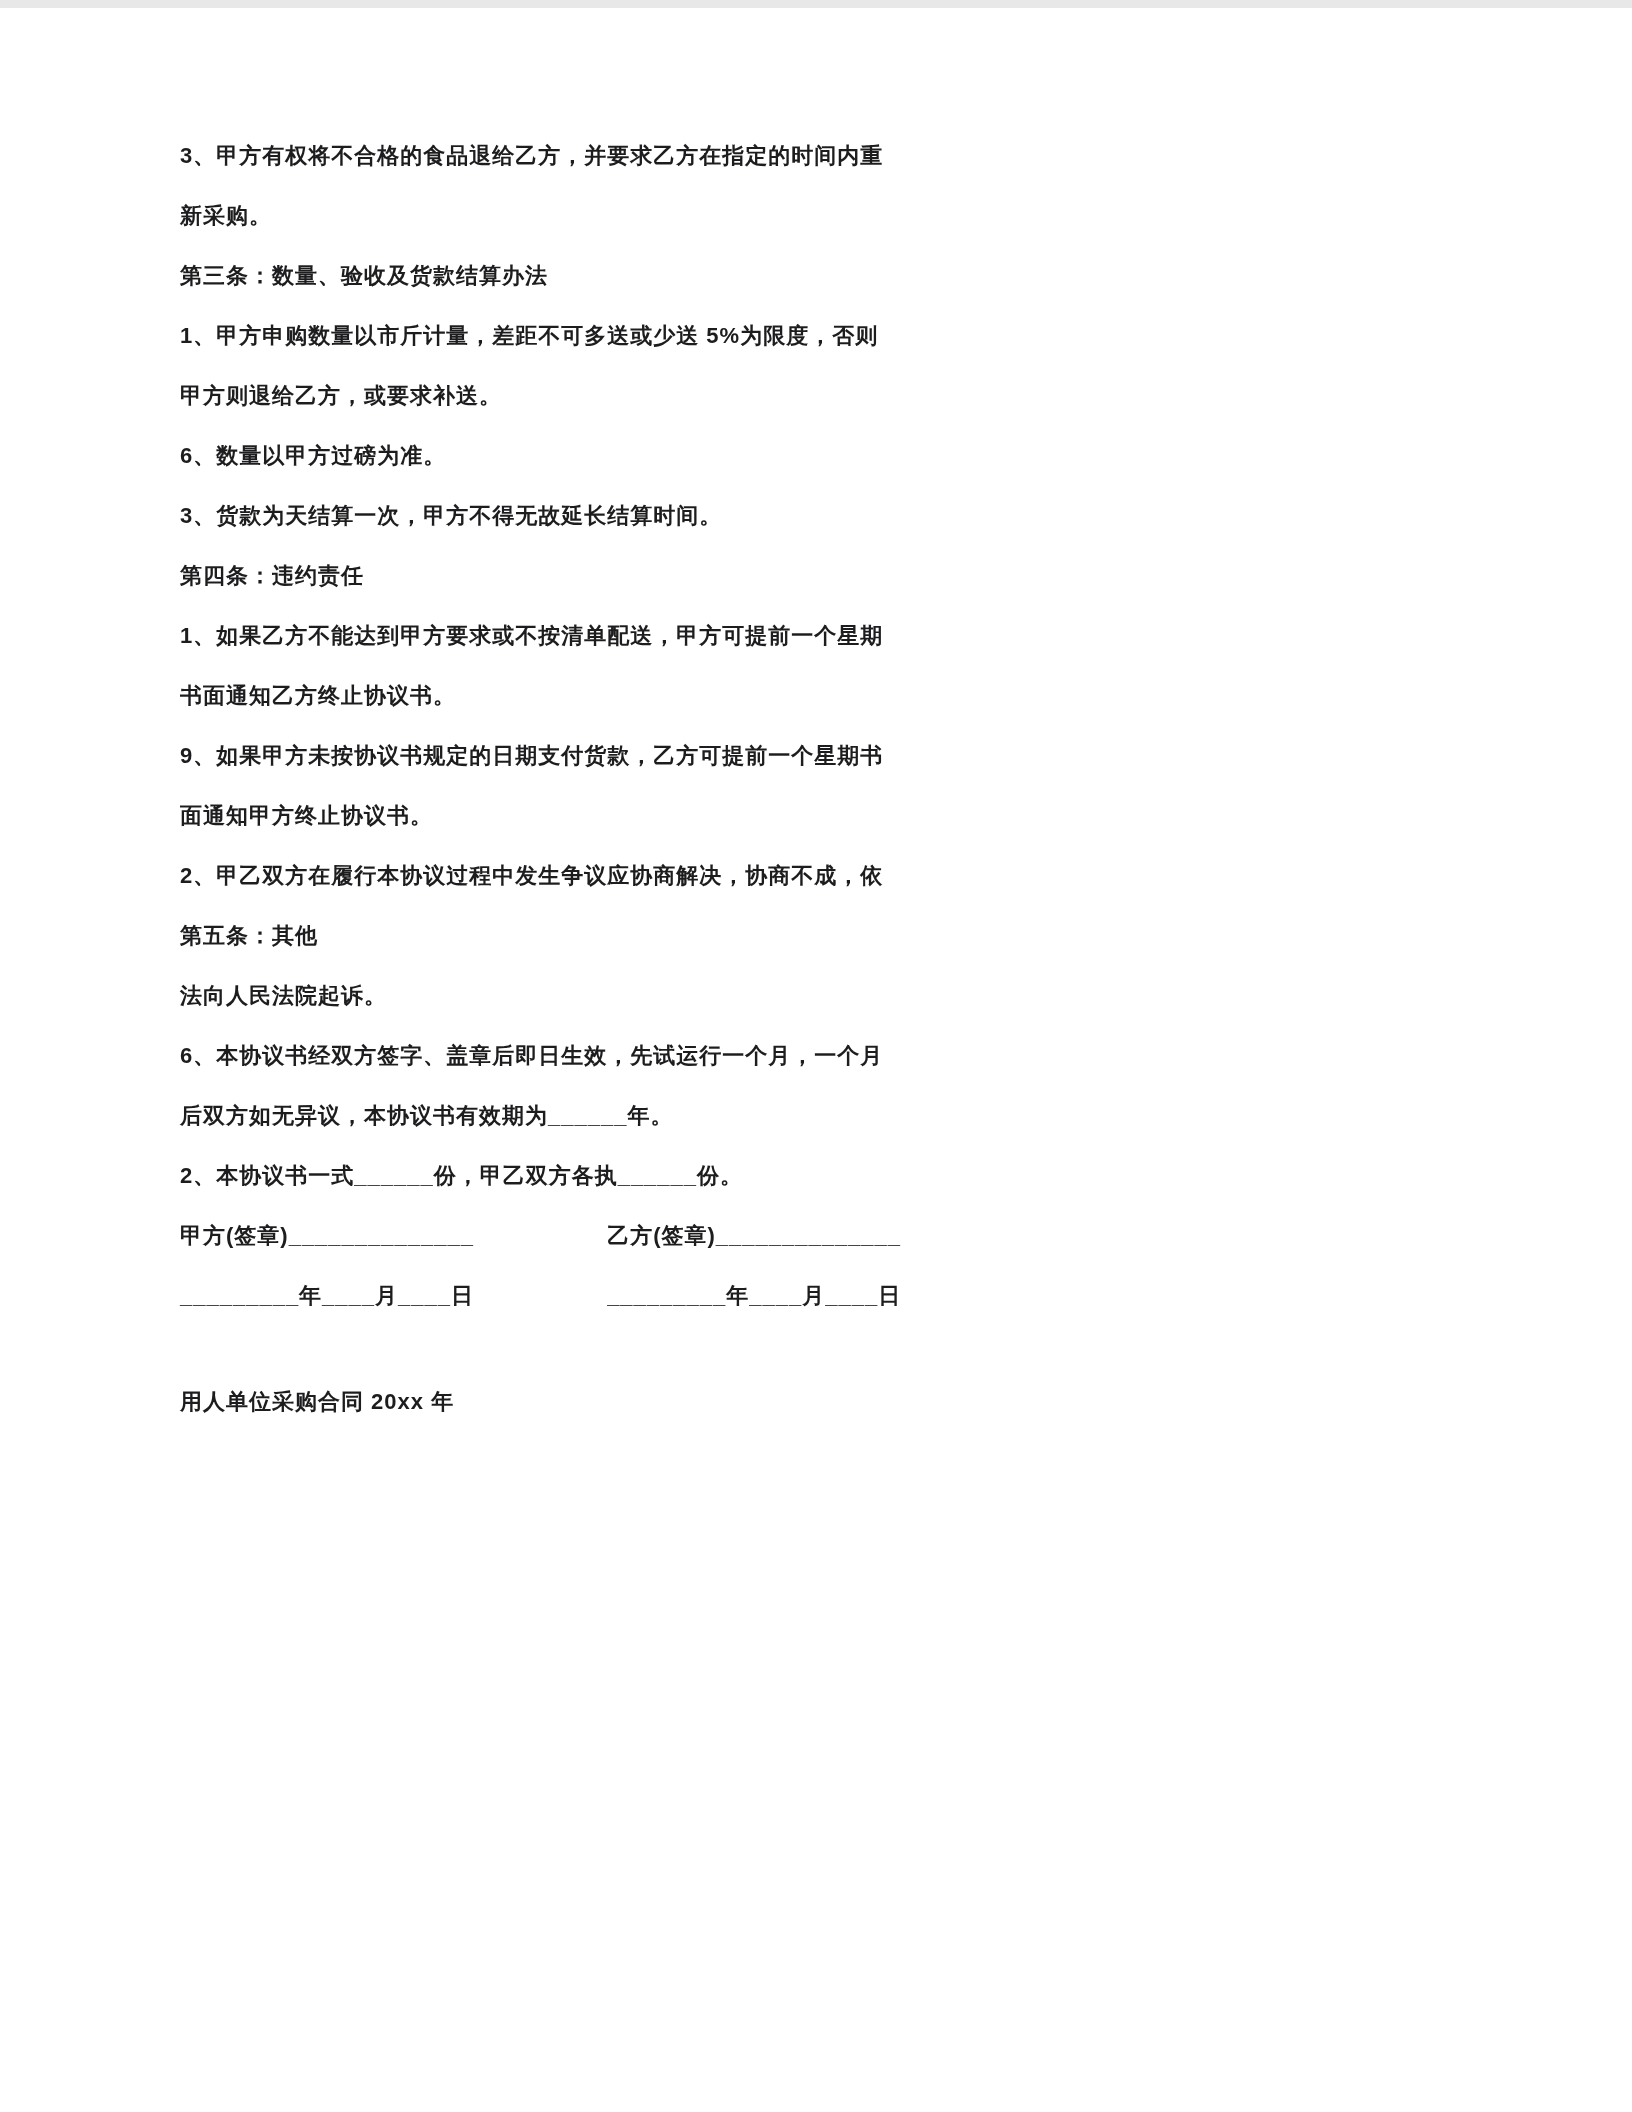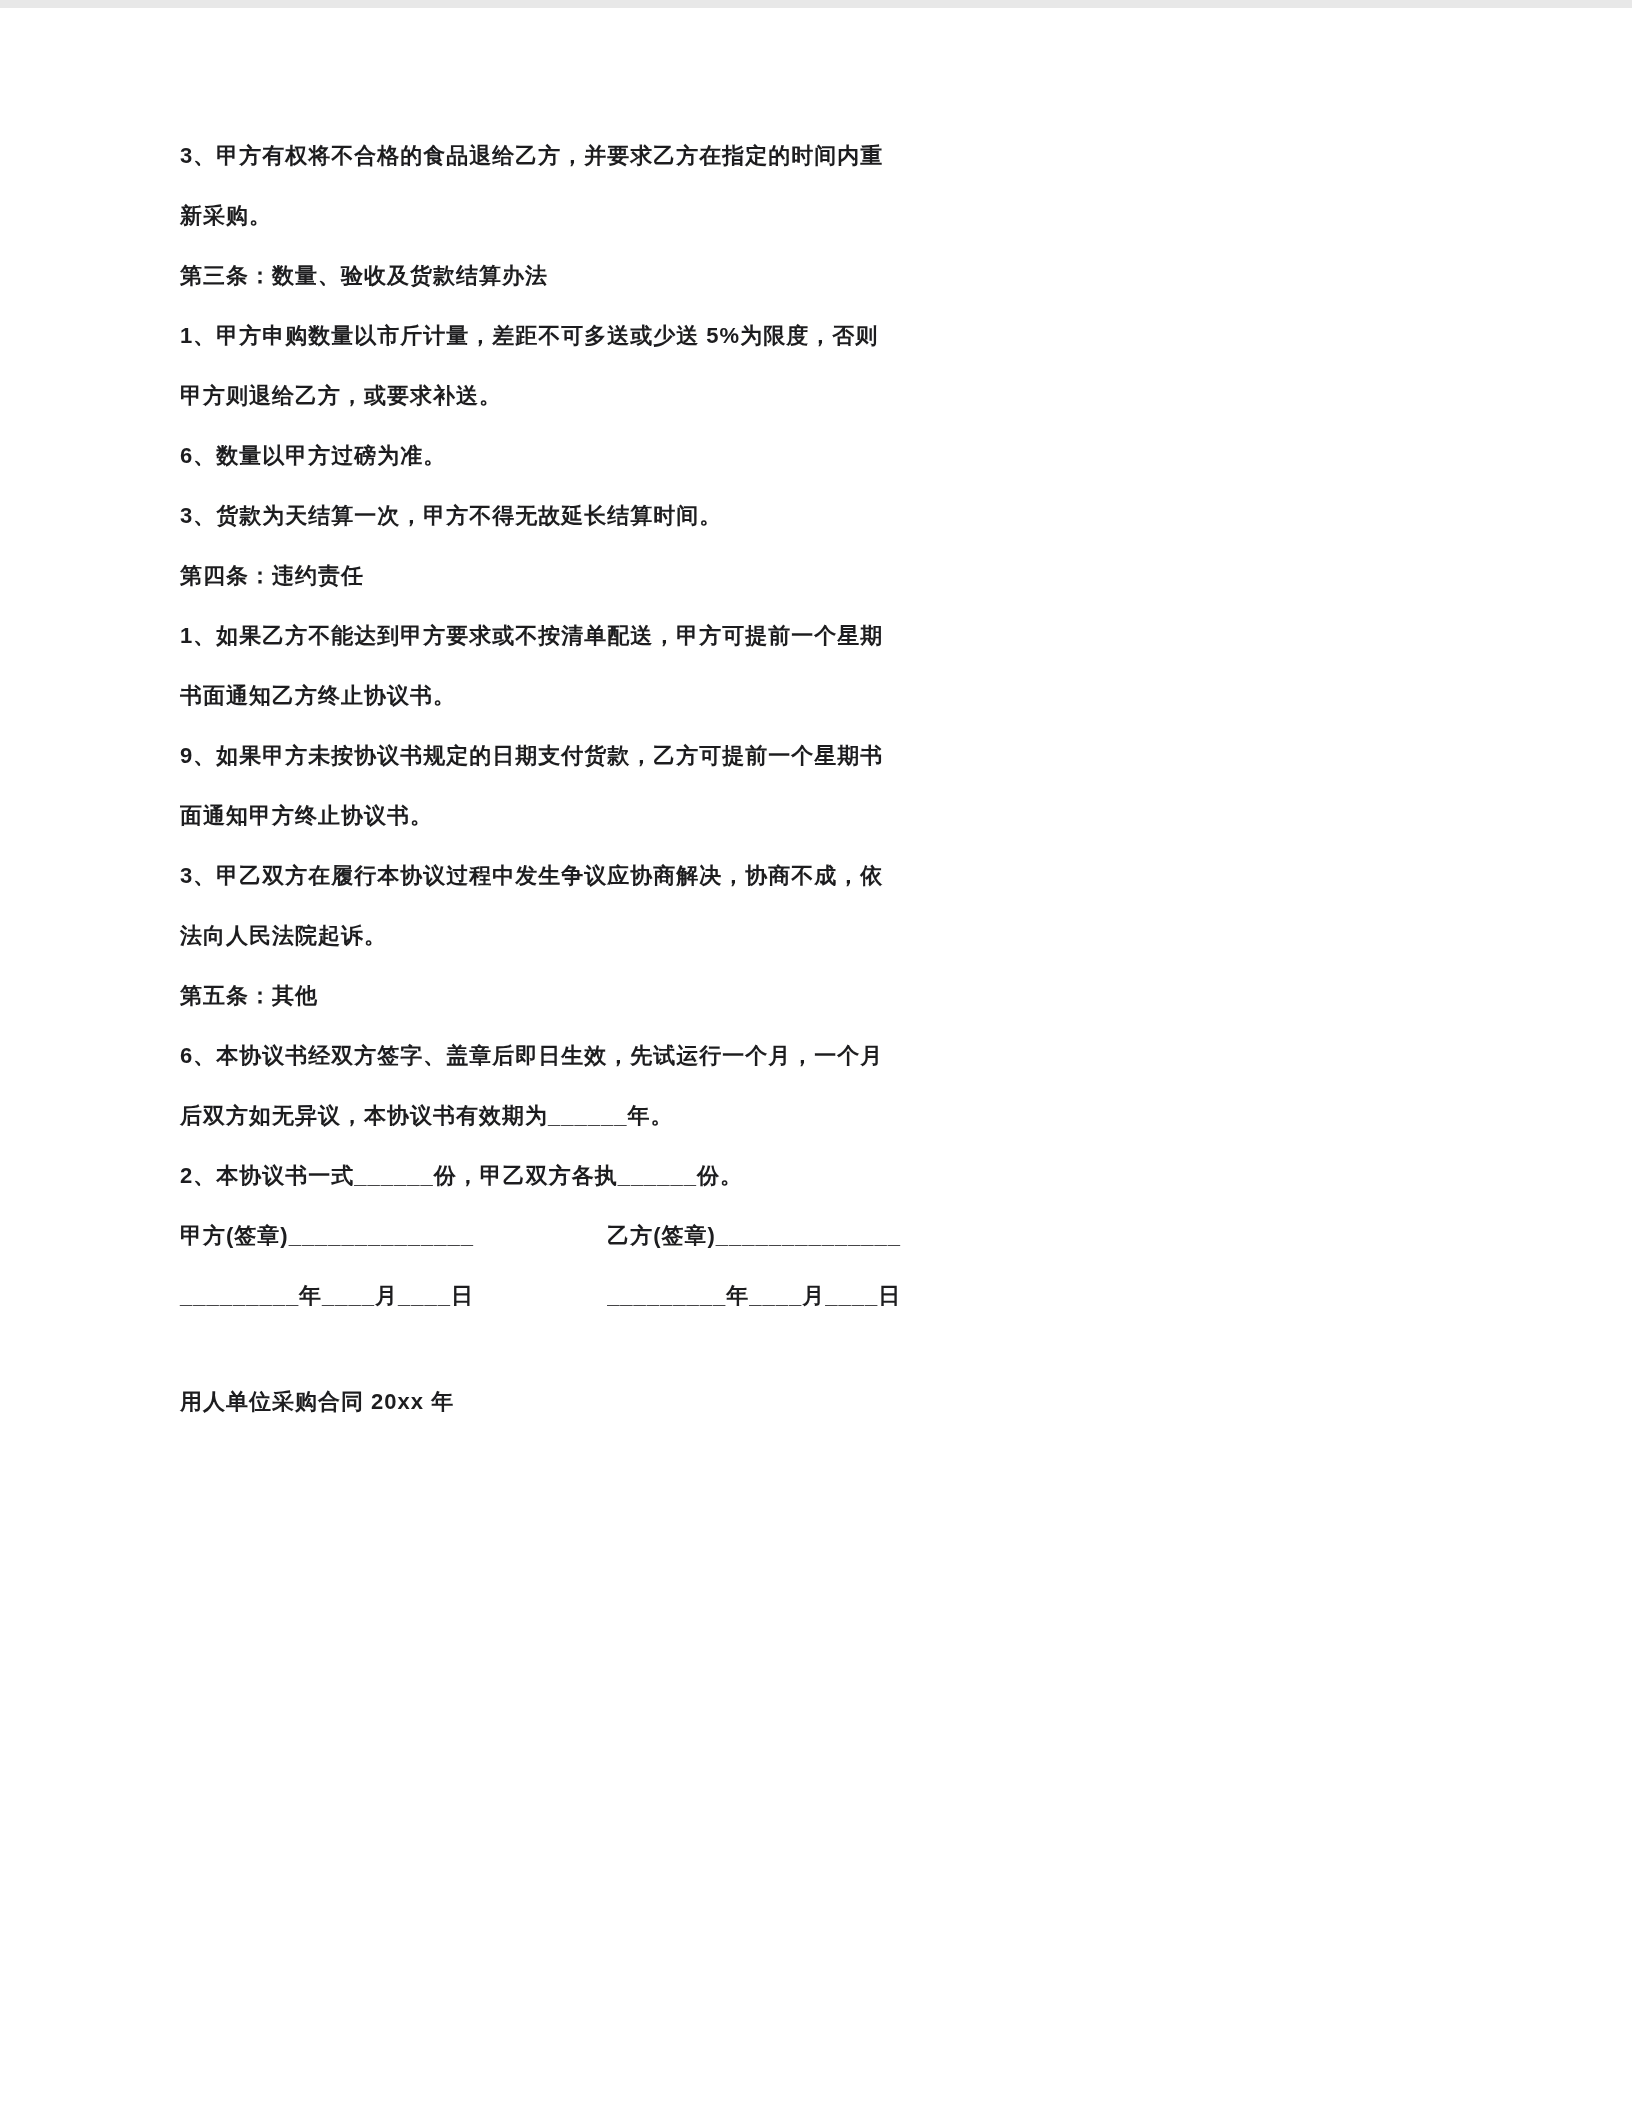--- a/index.html
+++ b/index.html
@@ -48,23 +48,23 @@
   <div class="line heading">第三条：数量、验收及货款结算办法</div>
   <div class="line">1、甲方申购数量以市斤计量，差距不可多送或少送 5%为限度，否则</div>
   <div class="line">甲方则退给乙方，或要求补送。</div>
   <div class="line">6、数量以甲方过磅为准。</div>
   <div class="line">3、货款为天结算一次，甲方不得无故延长结算时间。</div>
   <div class="line heading">第四条：违约责任</div>
   <div class="line">1、如果乙方不能达到甲方要求或不按清单配送，甲方可提前一个星期</div>
   <div class="line">书面通知乙方终止协议书。</div>
   <div class="line">9、如果甲方未按协议书规定的日期支付货款，乙方可提前一个星期书</div>
   <div class="line">面通知甲方终止协议书。</div>
-  <div class="line">3、甲乙双方在履行本协议过程中发生争议应协商解决，协商不成，依</div>
+  <div class="line">2、甲乙双方在履行本协议过程中发生争议应协商解决，协商不成，依</div>
+  <div class="line heading">第五条：其他</div>
   <div class="line">法向人民法院起诉。</div>
-  <div class="line heading">第五条：其他</div>
   <div class="line">6、本协议书经双方签字、盖章后即日生效，先试运行一个月，一个月</div>
   <div class="line">后双方如无异议，本协议书有效期为______年。</div>
   <div class="line">2、本协议书一式______份，甲乙双方各执______份。</div>
 
   <div class="line sig-row">
     <span class="col-a">甲方(签章)______________</span>
     <span class="col-b">乙方(签章)______________</span>
   </div>
 
   <div class="line sig-row">

